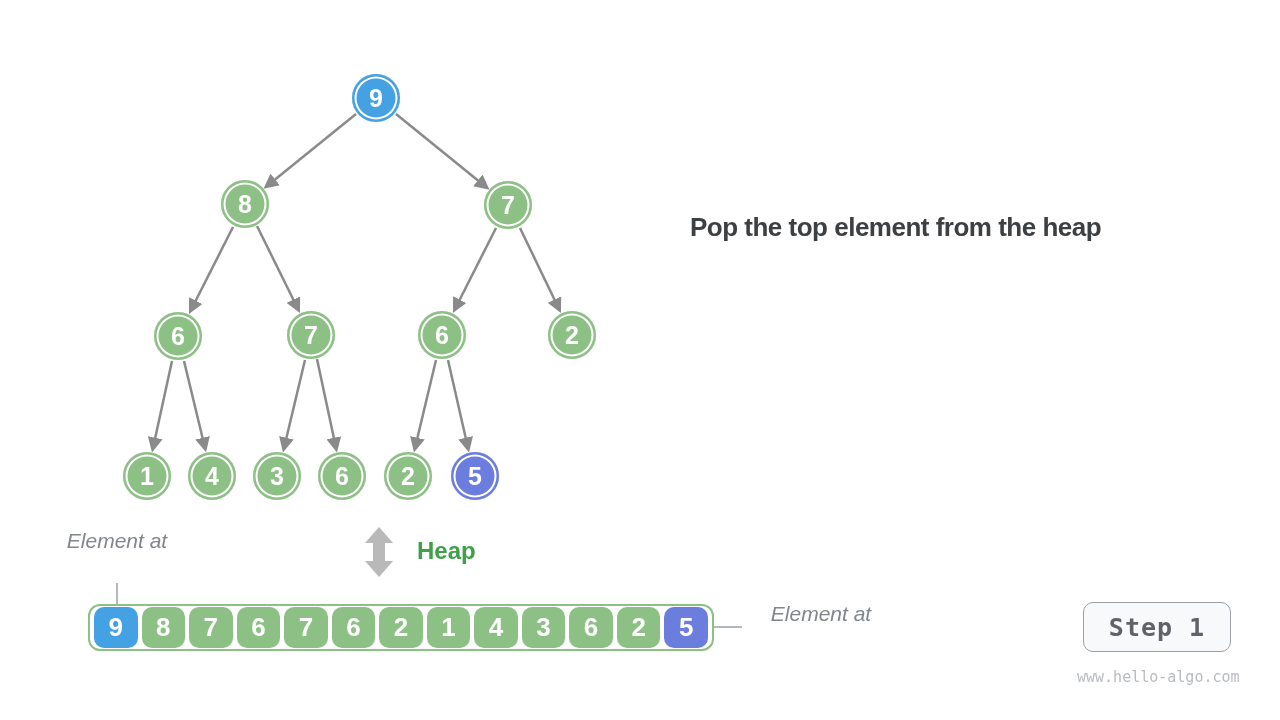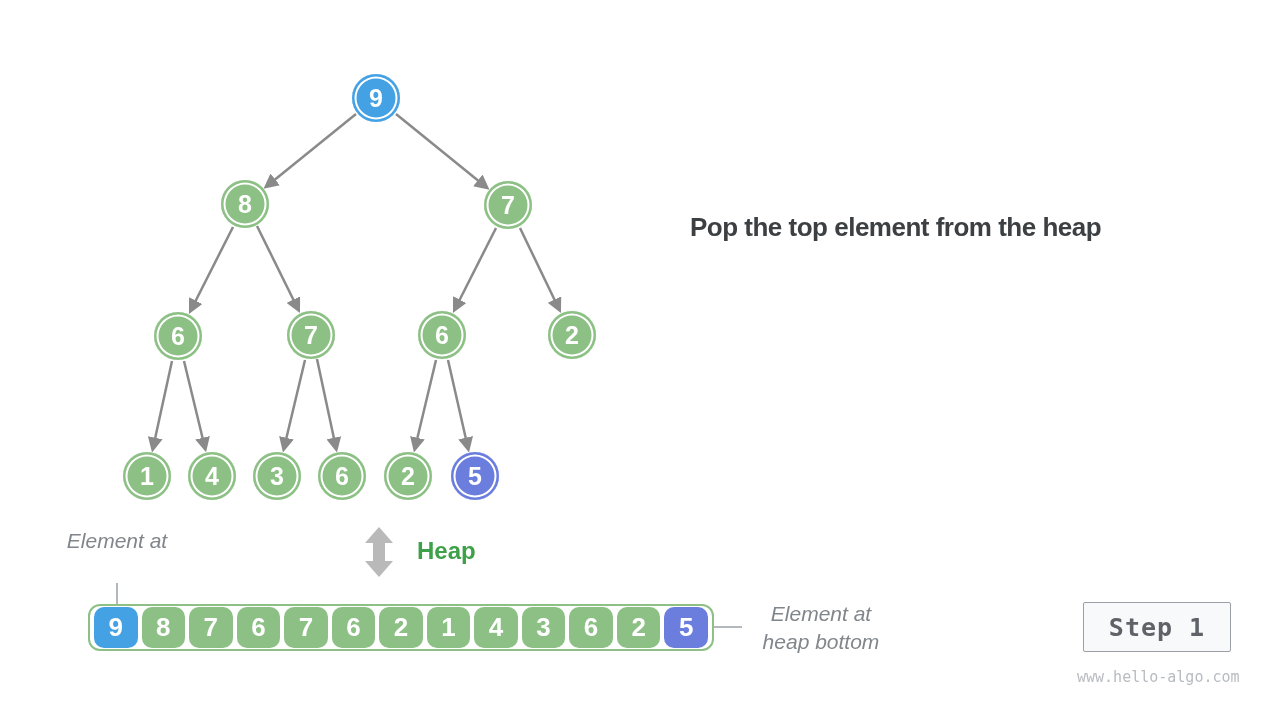--- a/index.html
+++ b/index.html
@@ -26,21 +26,21 @@
   .cell.purple{background:#6B7EDE;}
 
   
   .title{position:absolute;left:690px;top:164px;font-size:26px;font-weight:bold;
          color:#3C4043;letter-spacing:-0.5px;white-space:nowrap;margin-top:48px;}
   .glabel{position:absolute;color:#80868B;font-size:21px;line-height:28px;text-align:center;font-style:italic;}
   .heap-word{position:absolute;left:417px;top:537px;color:#3EA049;font-size:24px;font-weight:bold;text-align:center;}
   .rep{position:absolute;left:498px;color:#8A8F94;font-size:21px;white-space:nowrap;}
 
   .stepbtn{position:absolute;left:1083px;top:602px;width:148px;height:50px;box-sizing:border-box;
-           border:1.5px solid #9AA0A6;border-radius:2px;background:#F8F9FA;
+           border:1.5px solid #9AA0A6;border-radius:10px;background:#F8F9FA;
            display:flex;align-items:center;justify-content:center;
            font-family:"DejaVu Sans Mono","Liberation Mono",monospace;
            font-weight:bold;font-size:25px;color:#5F6368;letter-spacing:1px;}
   .watermark{position:absolute;left:1077px;top:668px;width:160px;text-align:center;
              font-family:"DejaVu Sans Mono","Liberation Mono",monospace;
              font-size:15px;color:#B8BCC0;white-space:nowrap;}
 </style>
 </head>
 <body>
 
@@ -106,19 +106,18 @@
     <span class="cell green">1</span>
     <span class="cell green">4</span>
     <span class="cell green">3</span>
     <span class="cell green">6</span>
     <span class="cell green">2</span>
     <span class="cell purple">5</span>
   </div>
 
   <div class="glabel" style="left:746px;top:600px;width:150px">
     <div>Element at</div>
-    <div>heap bottom</div>
   </div>
 
   <div class="stepbtn">Step 1</div>
   <div class="watermark">www.hello-algo.com</div>
 
 </div>
 
 </body></html>

